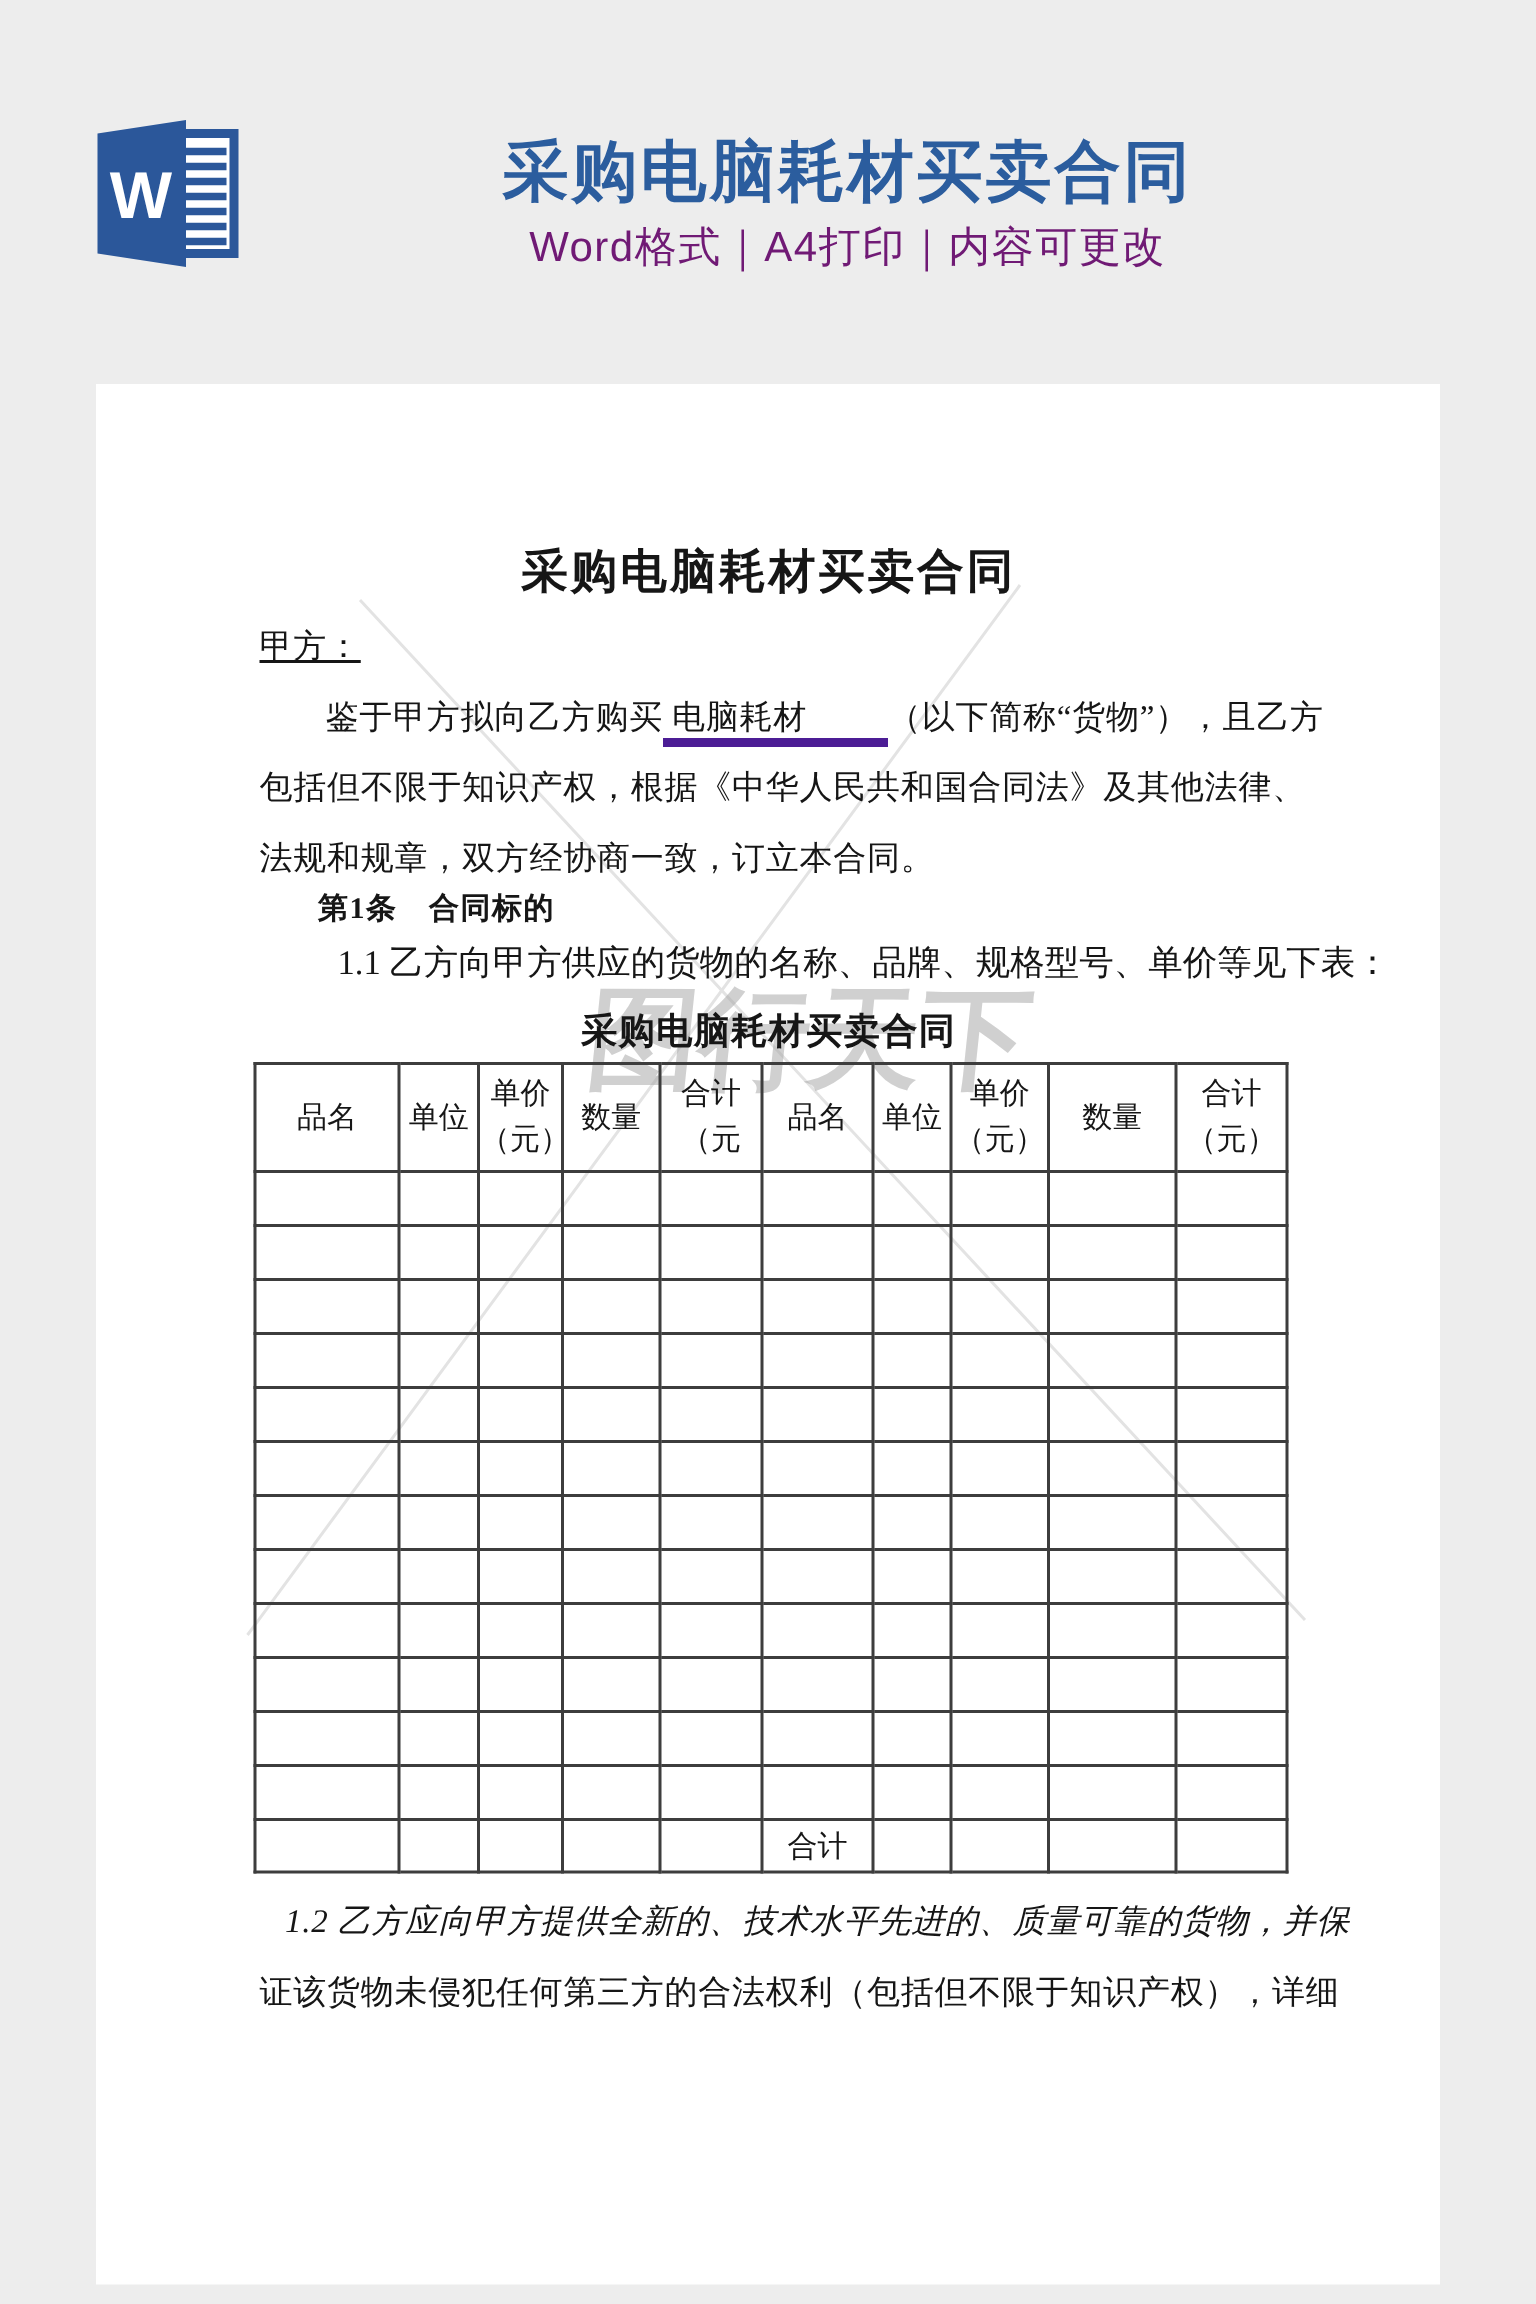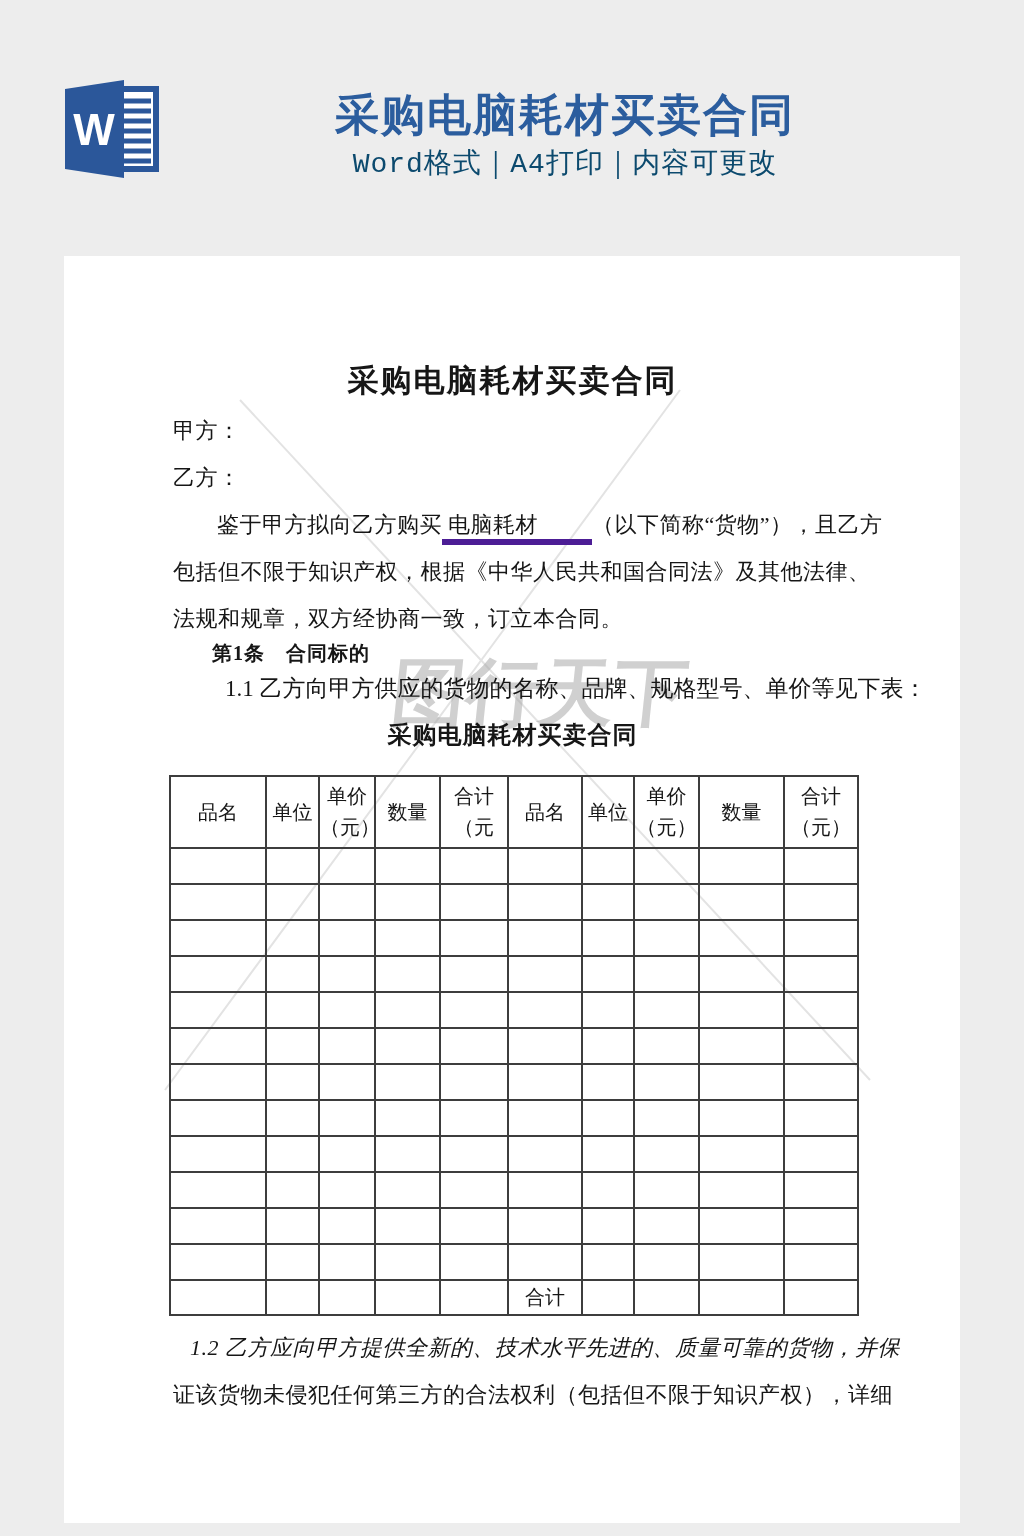--- a/index.html
+++ b/index.html
@@ -9,49 +9,49 @@
     font-family:"Liberation Serif","DejaVu Serif",serif;
   }
   .canvas { position:relative; width:1024px; height:1536px; background:#ededed; overflow:hidden; }
 
   
   .hdr { position:absolute; top:0; left:0; width:100%; height:256px; }
   .word-icon { position:absolute; left:63px; top:76px; }
   .hdr-text { position:absolute; left:565px; top:90px; transform:translateX(-50%); text-align:center; white-space:nowrap;
               font-family:"Liberation Sans","DejaVu Sans",sans-serif; }
   .hdr-title { font-size:44px; line-height:50px; font-weight:700; color:#2b5d9e; letter-spacing:2px; }
-  .hdr-sub   { margin-top:9px; font-size:28px; line-height:32px; color:#0c4a6e; letter-spacing:1px;font-family:Liberation Mono, monospace; }
+  .hdr-sub   { margin-top:9px; font-size:28px; line-height:32px; color:#701a75; letter-spacing:1px; }
 
   
   .page { position:absolute; left:64px; top:256px; width:896px; height:1267px; background:#ffffff; overflow:hidden; }
 
   .wm-lines { position:absolute; left:0; top:0; z-index:0; }
   .wm-lines line { stroke:#e3e3e3; stroke-width:2; }
   .wm-logo { position:absolute; left:328px; top:388px; z-index:0;
              font-size:74px; font-weight:700; color:#aaaaaa; opacity:.55;
              letter-spacing:0px; transform:skewX(-6deg);
              font-family:"DejaVu Serif","Liberation Serif",serif; white-space:nowrap; }
 
   .content { position:absolute; inset:0; z-index:1; padding:0 108px 0 109px; color:#161616; }
 
   .doc-title { margin:0; padding-top:106px; font-size:31px; line-height:38px; font-weight:700;
                text-align:center; letter-spacing:2px; }
 
   .bline { font-size:22px; line-height:47px; white-space:nowrap; letter-spacing:.5px; }
-  .b-party { margin-top:7px; }
+  .b-party { margin-top:7px;text-decoration:underline; }
   .indent { text-indent:44px; }
   .blank-underline { border-bottom:6px solid #4c1d95; padding:0 54px 2px 6px; }
 
   .hline { margin-top:-7px; font-size:20px; line-height:36px; font-weight:700; padding-left:39px;
            letter-spacing:1px; white-space:nowrap; }
   .iline { font-size:23px; line-height:36px; padding-left:52px; white-space:nowrap; }
 
   .tcaption { margin-top:8px; font-size:24px; line-height:40px; font-weight:700; text-align:center; letter-spacing:1px; }
 
-  .quote-table { margin-top:20px; margin-left:-4px; width:688px; border-collapse:collapse; table-layout:fixed; }
+  .quote-table { margin-top:0; margin-left:-4px; width:688px; border-collapse:collapse; table-layout:fixed; }
   .quote-table th, .quote-table td { border:2px solid #3d3d3d; padding:0; }
   .quote-table th { height:70px; font-weight:400; font-size:20px; text-align:center; vertical-align:middle; }
   .th-l1, .th-l2 { line-height:31px; }
   .quote-table tbody tr { height:36px; }
   .quote-table tr.total-row { height:35px; }
   .quote-table td.total-cell { text-align:center; font-size:20px; vertical-align:middle; }
 
   .p12 { margin-top:8px; text-indent:17px;font-style:italic; }
 </style>
 </head>
@@ -86,21 +86,20 @@
       <line x1="616" y1="134" x2="101" y2="834"></line>
       <line x1="176" y1="144" x2="806" y2="824"></line>
     </svg>
     <div class="wm-logo">图行天下</div>
 
     <div class="content">
 
       <h1 class="doc-title">采购电脑耗材买卖合同</h1>
 
       <div class="bline b-party">甲方：</div>
-      <div class="bline">乙方：</div>
 
       <div class="bline indent"><span>鉴于甲方拟向乙方购买</span><span class="blank-underline"><span>电脑耗材</span></span><span>（以下简称“货物”），且乙方</span></div>
 
       <div class="bline">包括但不限于知识产权，根据《中华人民共和国合同法》及其他法律、</div>
       <div class="bline">法规和规章，双方经协商一致，订立本合同。</div>
 
       <div class="hline">第1条　合同标的</div>
       <div class="iline">1.1 乙方向甲方供应的货物的名称、品牌、规格型号、单价等见下表：</div>
 
       <div class="tcaption">采购电脑耗材买卖合同</div>

